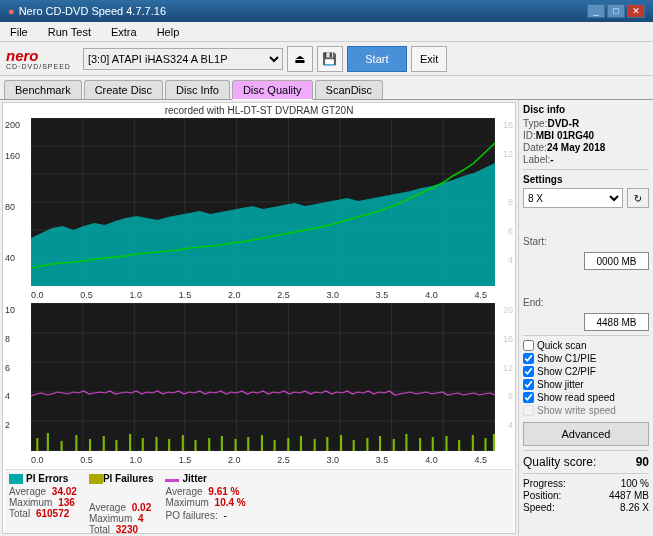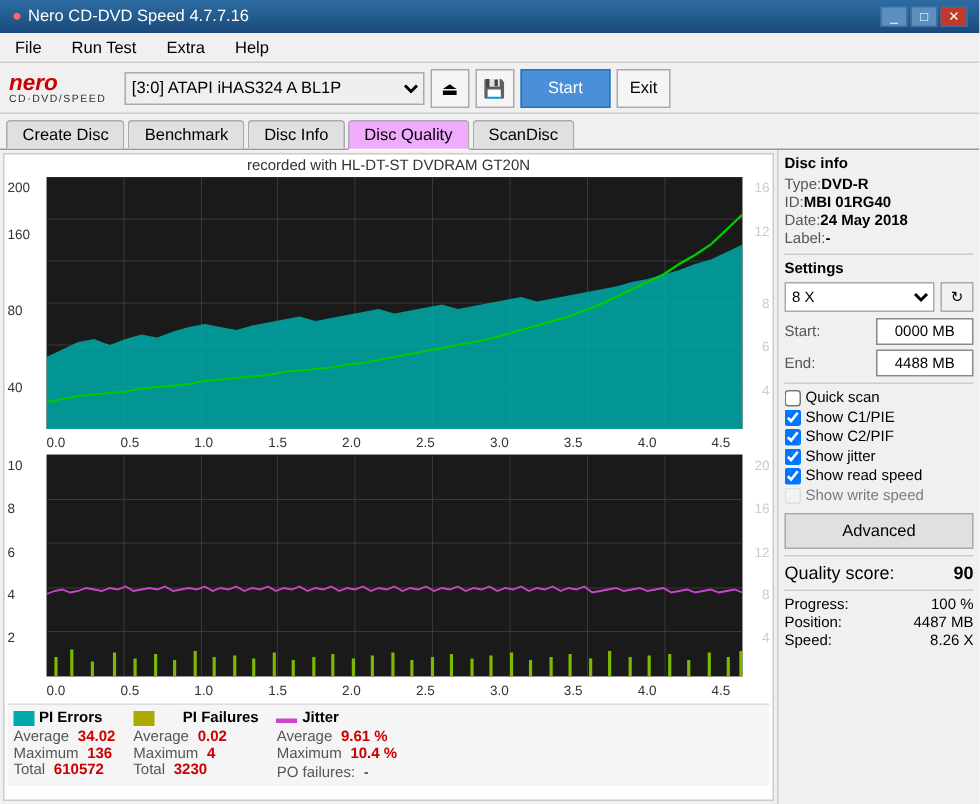--- a/index.html
+++ b/index.html
@@ -40,21 +40,21 @@
     .right-panel { width: 135px; background: #f0f0f0; border-left: 1px solid #ccc; padding: 4px; font-size: 10px; flex-shrink: 0; }
     .panel-section-title { font-weight: bold; font-size: 10px; margin-bottom: 3px; }
     .disc-info-row { display: flex; justify-content: flex-start; margin-bottom: 1px; }
     .disc-info-label { color: #555; }
     .disc-info-value { color: #000; font-weight: bold; }
     .separator { border-top: 1px solid #ccc; margin: 4px 0; }
     .settings-row { display: flex; align-items: center; gap: 4px; margin-bottom: 4px; }
     .settings-select { height: 20px; font-size: 10px; border: 1px solid #aaa; background: white; flex: 1; }
     .field-row { display: flex; align-items: center; justify-content: space-between; margin-bottom: 3px; }
     .field-label { color: #555; font-size: 10px; }
-    .field-input { width: 65px; height: 18px; border: 1px solid #888; font-size: 10px; text-align: center; background: white; }
+    .field-input { width: 65px; height: 18px; border: 1px solid #888; font-size: 10px; text-align: center; background: white; margin-top: 40px; }
     .checkbox-row { display: flex; align-items: center; gap: 3px; margin-bottom: 2px; }
     .checkbox-row input { width: 11px; height: 11px; }
     .advanced-btn { width: 100%; height: 24px; background: #e0e0e0; border: 1px solid #aaa; font-size: 11px; cursor: pointer; margin-top: 4px; }
     .score-row { display: flex; align-items: center; justify-content: space-between; margin-top: 4px; }
     .score-label { font-size: 12px; }
     .score-value { font-weight: bold; font-size: 12px; color: #000; }
     .progress-row { display: flex; justify-content: space-between; margin-bottom: 1px; font-size: 10px; }
   </style>
 </head>
 <body>
@@ -86,22 +86,22 @@
   <select class="drive-select">
     <option>[3:0]  ATAPI iHAS324  A BL1P</option>
   </select>
   <div class="toolbar-icon-btn" title="Eject">⏏</div>
   <div class="toolbar-icon-btn" title="Save">💾</div>
   <button class="toolbar-btn start">Start</button>
   <button class="toolbar-btn">Exit</button>
 </div>
 
 <div class="tab-bar">
+  <div class="tab">Benchmark</div>
   <div class="tab">Create Disc</div>
-  <div class="tab">Benchmark</div>
   <div class="tab">Disc Info</div>
   <div class="tab active">Disc Quality</div>
   <div class="tab">ScanDisc</div>
 </div>
 
 <div class="main-content">
 
   <div class="chart-area">
     <div class="chart-title">recorded with HL-DT-ST DVDRAM GT20N</div>
 
@@ -307,21 +307,21 @@
           <span style="color:#555;">Maximum</span>
           <span style="font-weight:bold;color:#cc0000;margin-left:3px;">136</span>
         </div>
         <div style="font-size:10px;">
           <span style="color:#555;">Total</span>
           <span style="font-weight:bold;color:#cc0000;margin-left:3px;">610572</span>
         </div>
       </div>
 
       <div>
-        <div style="display:flex;align-items:center;gap:19px;margin-bottom:2px;">
+        <div style="display:flex;align-items:center;gap:0;margin-bottom:18px;">
           <span style="display:inline-block;width:14px;height:10px;background:#aaaa00;"></span>
           <span style="font-size:10px;font-weight:bold;">PI Failures</span>
         </div>
         <div style="font-size:10px;">
           <span style="color:#555;">Average</span>
           <span style="font-weight:bold;color:#cc0000;margin-left:3px;">0.02</span>
         </div>
         <div style="font-size:10px;">
           <span style="color:#555;">Maximum</span>
           <span style="font-weight:bold;color:#cc0000;margin-left:3px;">4</span>

